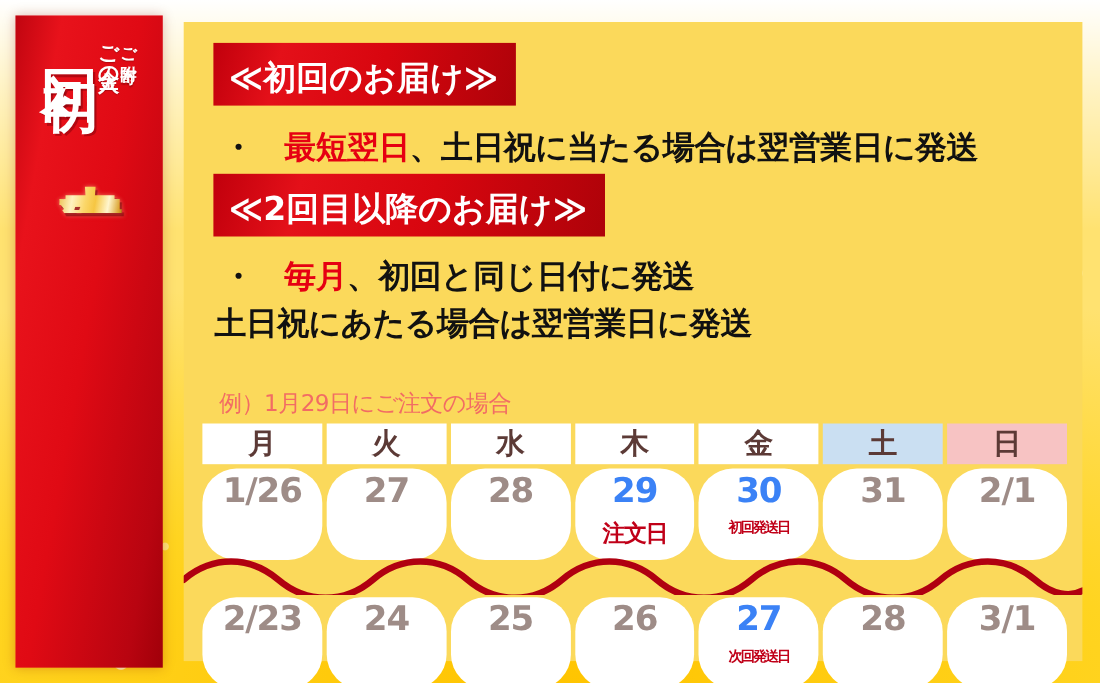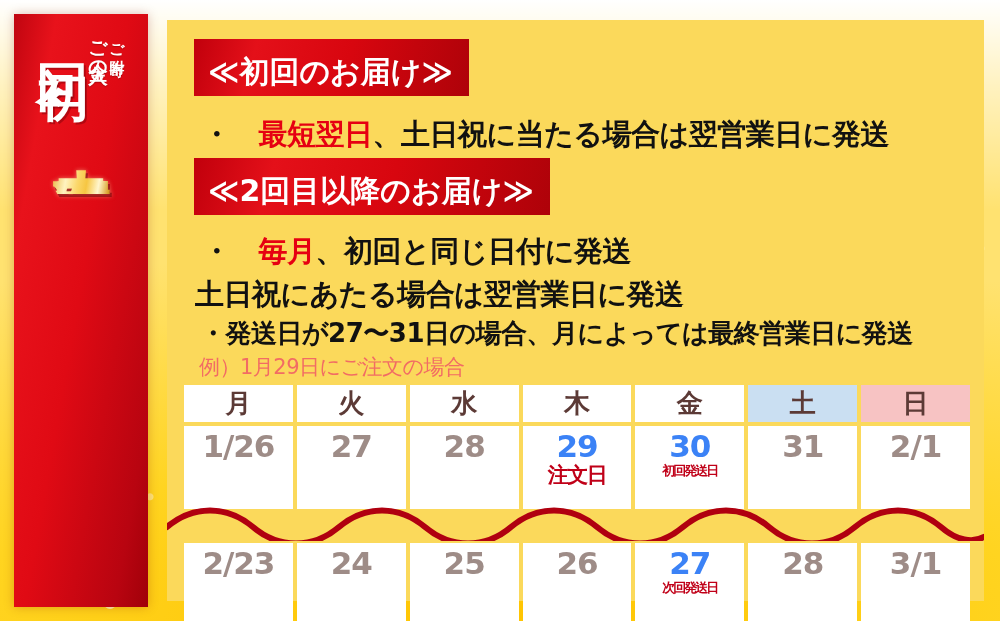--- a/index.html
+++ b/index.html
@@ -192,36 +192,37 @@
   .dcell {
     background: #ffffff;
     height: 83px;
     display: flex;
     flex-direction: column;
     align-items: center;
     justify-content: flex-start;
     padding-top: 4px;
     box-sizing: border-box;
     overflow: hidden;
+    border-radius: 31px;
   }
   .dnum {
     font-size: 31px;
     font-weight: 900;
     color: #9E8C87;
     line-height: 1.08;
     letter-spacing: -1px;
   }
   .dcell.mark .dnum { color: #3b82f6; }
   .dlabel {
     font-size: 21px;
     font-weight: 900;
     color: #C00018;
     line-height: 1.05;
     letter-spacing: -1.5px;
-    margin-top: 1px;
+    margin-top: 11px;
     white-space: nowrap;
   }
   .dlabel.tight { font-size: 13px; letter-spacing: -2px; }
 
   .wave {
     position: absolute;
     left: 0px; top: 481px;
     width: 817px; height: 40px;
     pointer-events: none;
   }
@@ -254,21 +255,20 @@
       <span>・</span><span class="hl">最短翌日</span><span>、土日祝に当たる場合は翌営業日に発送</span>
     </div>
 
     <div class="chip chip-2">≪2回目以降のお届け≫</div>
 
     <div class="line line-3">土日祝にあたる場合は翌営業日に発送</div>
 
     <div class="line line-2">
       <span>・</span><span class="hl">毎月</span><span>、初回と同じ日付に発送</span>
     </div>
-    <div class="line line-4">・発送日が27〜31日の場合、月によっては最終営業日に発送</div>
 
     <div class="line-ex">例）1月29日にご注文の場合</div>
 
     <div class="cal">
 
       <div class="cal-row cal-head">
         <div class="hcell">月</div>
         <div class="hcell">火</div>
         <div class="hcell">水</div>
         <div class="hcell">木</div>

